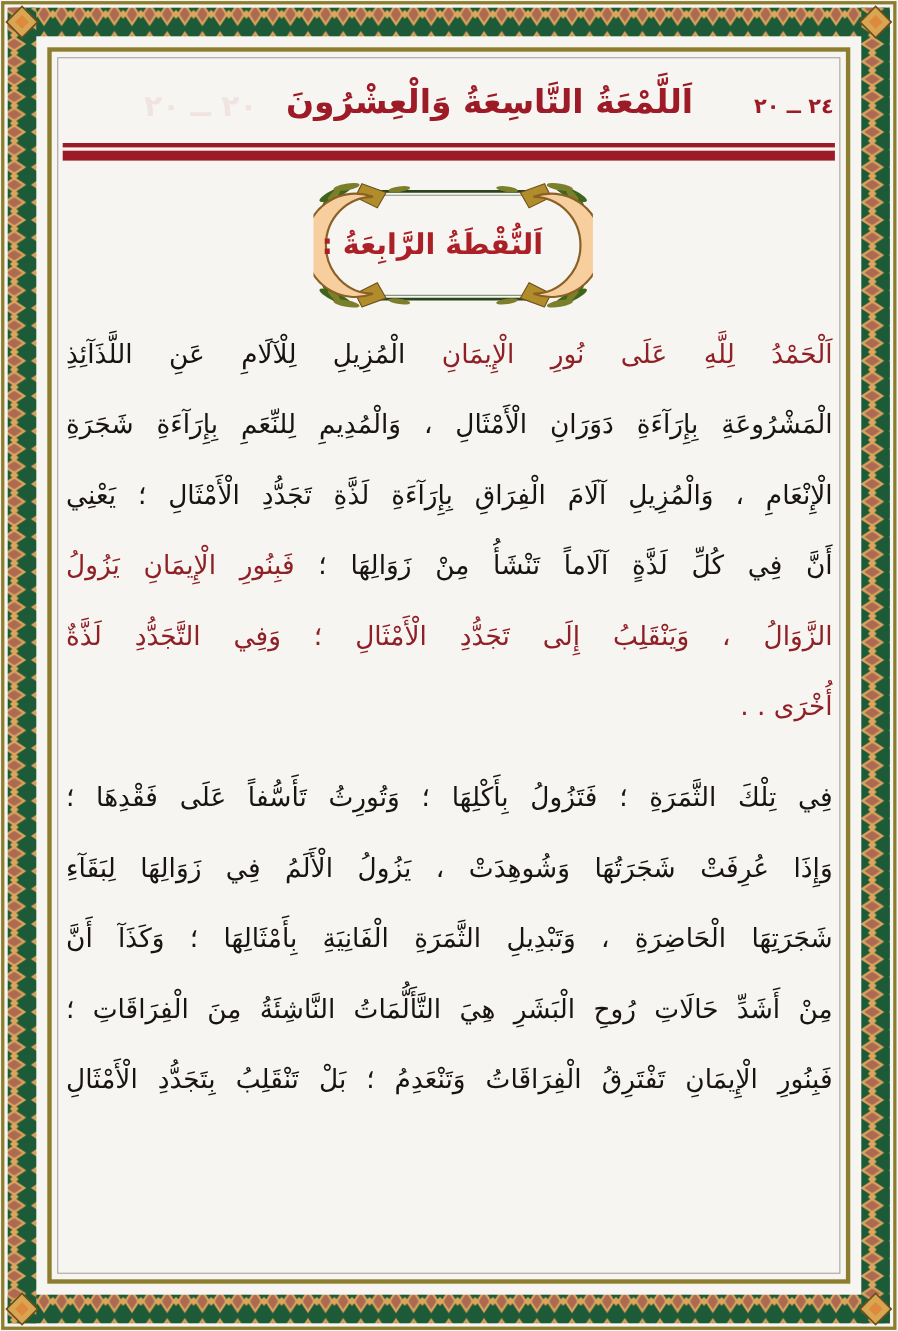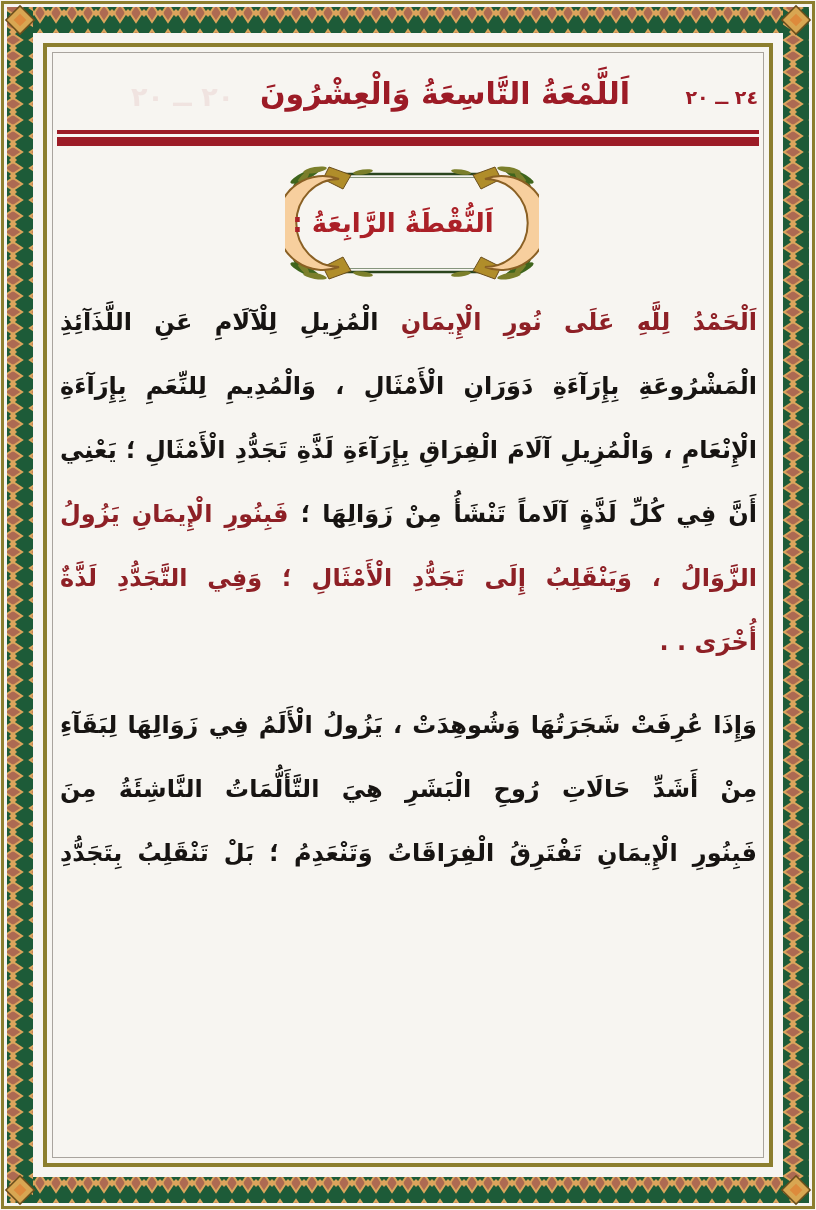--- a/index.html
+++ b/index.html
@@ -51,21 +51,21 @@
   .o-leaf2{fill:#7b7f2b;}
   .section-heading{
     position:absolute;inset:0;display:flex;align-items:center;justify-content:center;
     padding:0 58px;font-size:26px;font-weight:bold;color:var(--red-heading);
     direction:rtl;white-space:nowrap;
   }
 
   
   .body-text{
     position:absolute;left:60px;right:59px;top:290px;
-    direction:rtl;font-weight:bold;font-size:24px;color:var(--ink);
+    direction:rtl;font-weight:normal;font-size:24px;color:var(--ink);
   }
   .para + .para{margin-top:19px;}
   .line{
     height:64px;line-height:64px;overflow:hidden;
     text-align:justify;text-align-last:justify;
   }
   .line.last{text-align:right;text-align-last:right;}
   .line.indent{padding-right:45px;}
   .seg-red{color:var(--red-body);}
   .seg-ink{color:var(--ink);}
@@ -154,19 +154,21 @@
   <div class="body-text">
       <div class="para">
         <div class="line"><span class="seg-red">اَلْحَمْدُ لِلَّهِ عَلَى نُورِ الْإِيمَانِ</span> <span class="seg-ink">الْمُزِيلِ لِلْآلَامِ عَنِ اللَّذَآئِذِ</span> </div>
         <div class="line"><span class="seg-ink">الْمَشْرُوعَةِ بِإِرَآءَةِ دَوَرَانِ الْأَمْثَالِ ، وَالْمُدِيمِ لِلنِّعَمِ بِإِرَآءَةِ شَجَرَةِ</span> </div>
         <div class="line"><span class="seg-ink">الْإِنْعَامِ ، وَالْمُزِيلِ آلَامَ الْفِرَاقِ بِإِرَآءَةِ لَذَّةِ تَجَدُّدِ الْأَمْثَالِ ؛ يَعْنِي</span> </div>
         <div class="line"><span class="seg-ink">أَنَّ فِي كُلِّ لَذَّةٍ آلَاماً تَنْشَأُ مِنْ زَوَالِهَا ؛</span> <span class="seg-red">فَبِنُورِ الْإِيمَانِ يَزُولُ</span> </div>
         <div class="line"><span class="seg-red">الزَّوَالُ ، وَيَنْقَلِبُ إِلَى تَجَدُّدِ الْأَمْثَالِ ؛ وَفِي التَّجَدُّدِ لَذَّةٌ</span> </div>
         <div class="line last"><span class="seg-red">أُخْرَى . .</span> </div>
       </div>
       <div class="para">
+        <div class="line"><span class="seg-ink">فِي تِلْكَ الثَّمَرَةِ ؛ فَتَزُولُ بِأَكْلِهَا ؛ وَتُورِثُ تَأَسُّفاً عَلَى فَقْدِهَا ؛</span> </div>
         <div class="line"><span class="seg-ink">وَإِذَا عُرِفَتْ شَجَرَتُهَا وَشُوهِدَتْ ، يَزُولُ الْأَلَمُ فِي زَوَالِهَا لِبَقَآءِ</span> </div>
+        <div class="line"><span class="seg-ink">شَجَرَتِهَا الْحَاضِرَةِ ، وَتَبْدِيلِ الثَّمَرَةِ الْفَانِيَةِ بِأَمْثَالِهَا ؛ وَكَذَآ أَنَّ</span> </div>
         <div class="line"><span class="seg-ink">مِنْ أَشَدِّ حَالَاتِ رُوحِ الْبَشَرِ هِيَ التَّأَلُّمَاتُ النَّاشِئَةُ مِنَ الْفِرَاقَاتِ ؛</span> </div>
         <div class="line"><span class="seg-ink">فَبِنُورِ الْإِيمَانِ تَفْتَرِقُ الْفِرَاقَاتُ وَتَنْعَدِمُ ؛ بَلْ تَنْقَلِبُ بِتَجَدُّدِ الْأَمْثَالِ</span> </div>
       </div>
     </div>
 
 </div>
 
 </body></html>

